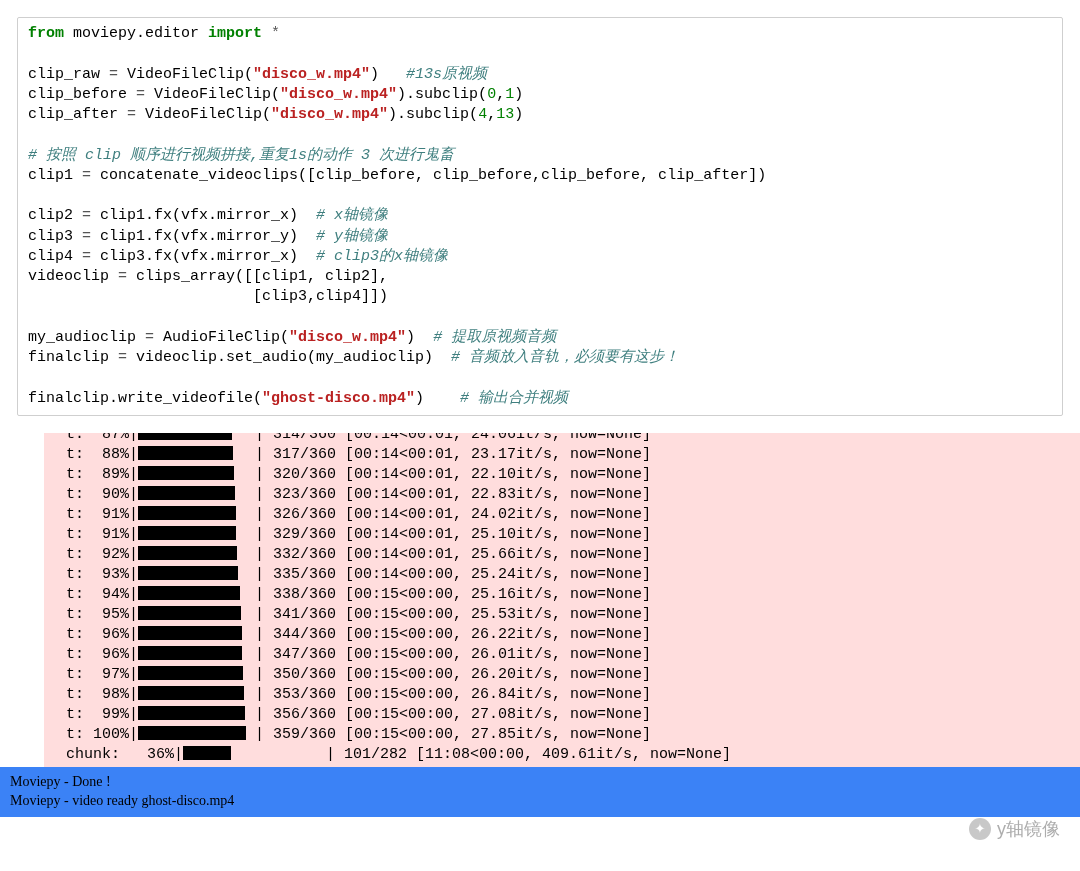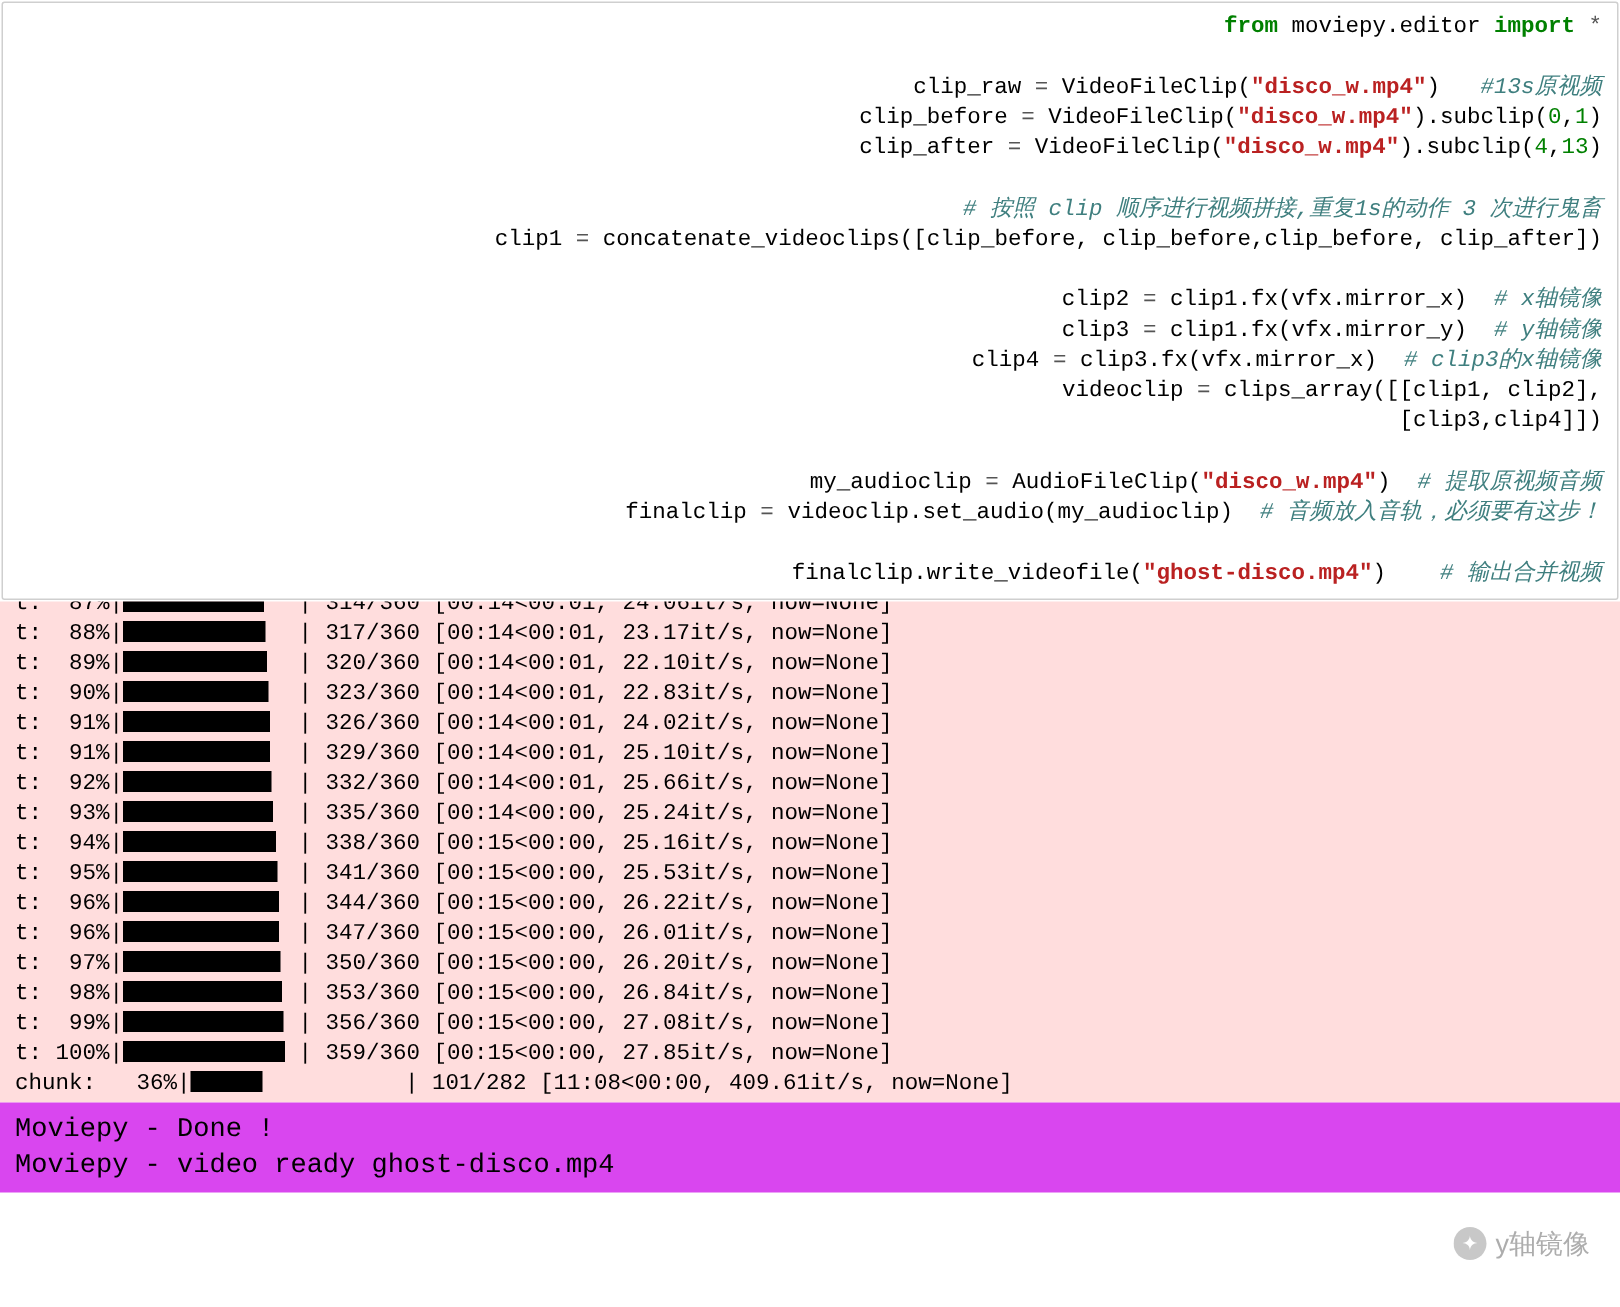--- a/index.html
+++ b/index.html
@@ -11,56 +11,56 @@
     color: #000;
     width: 1080px;
     height: 871px;
     overflow: hidden;
   }
   .cell {
     border: 1px solid #cfcfcf;
     border-radius: 2px;
     padding: 6px 10px 2px 10px;
     background: #fff;
-    margin: 1px;
-    text-align: right;
+    margin: 17px;
   }
   .code-area {
     white-space: pre;
     padding-bottom: 4px;
   }
   .kw-green { color: #008000; font-weight: bold; }
   .str-bold { color: #ba2121; font-weight: bold; }
   .num { color: #008000; }
   .cmt { color: #3f7f7f; font-style: italic; }
   .op { color: #555; }
   .stderr {
     background: #fdd;
-    padding: 2px 10px;
+    padding: 2px 22px;
     white-space: pre;
     font-family: inherit;
     font-size: 15px;
     overflow: hidden;
+    margin-left: 44px;
   }
   .stderr-row { height: 20px; }
   .bar-seg-full, .bar-seg-half, .bar-seg-empty {
     display: inline-block;
     height: 14px;
     vertical-align: middle;
     position: relative;
     top: -1px;
   }
   .bar-seg-full { background:#000; }
   .bar-seg-empty { background: transparent; }
   .stdout {
-    background: #d946ef;
+    background: #3b82f6;
     padding: 6px 10px;
     white-space: pre;
-    font-family: Liberation Mono, monospace;
-    font-size: 18px;
+    font-family: Liberation Serif, serif;
+    font-size: 14px;
   }
   .watermark {
     position: fixed;
     right: 20px;
     bottom: 30px;
     color: #999;
     font-family: "PingFang SC","Microsoft YaHei",sans-serif;
     font-size: 18px;
     display: flex;
     align-items: center;

